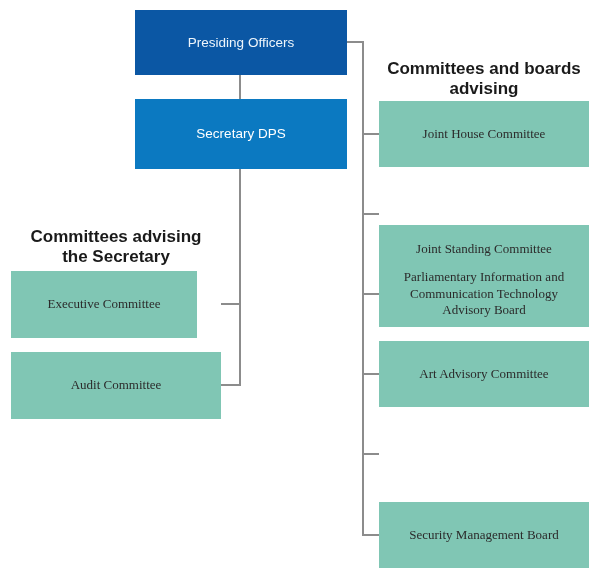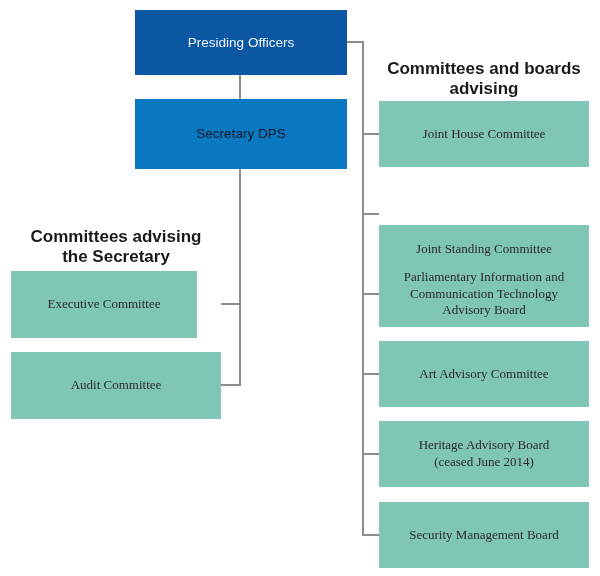--- a/index.html
+++ b/index.html
@@ -21,21 +21,21 @@
     align-items: center;
     justify-content: center;
     text-align: center;
     box-sizing: border-box;
     padding: 16px 12px;
     font-size: 13px;
     line-height: 1.3;
     white-space: pre-line;
   }
   .node-blue-dark   { background: #0b57a4; color: #eef5fb; font-size: 13.5px; }
-  .node-blue-medium { background: #0b79c1; color: #0f172a; font-size: 13.5px; }
+  .node-blue-medium { background: #0b79c1; color: #ffffff; font-size: 13.5px; }
   .node-teal        { background: #80c6b4; color: #2b2b2b; font-family: Liberation Serif, serif; }
 
   .heading {
     position: absolute;
     text-align: center;
     font-size: 17px;
     font-weight: bold;
     color: #1a1a1a;
     line-height: 1.18;
     white-space: pre-line;
@@ -117,18 +117,16 @@
 
   <div class="node node-teal right-col" id="box-joint-standing">Joint Standing Committee
 on the Parliamentary Library</div>
 
   <div class="node node-teal right-col" id="box-pictab">Parliamentary Information and
 Communication Technology
 Advisory Board</div>
 
   <div class="node node-teal right-col" id="box-art-advisory">Art Advisory Committee</div>
 
-  <div class="node node-teal right-col" id="box-heritage">Heritage Advisory Board
-(ceased June 2014)</div>
 
   <div class="node node-teal right-col" id="box-security">Security Management Board</div>
 
 </div>
 
 </body></html>

